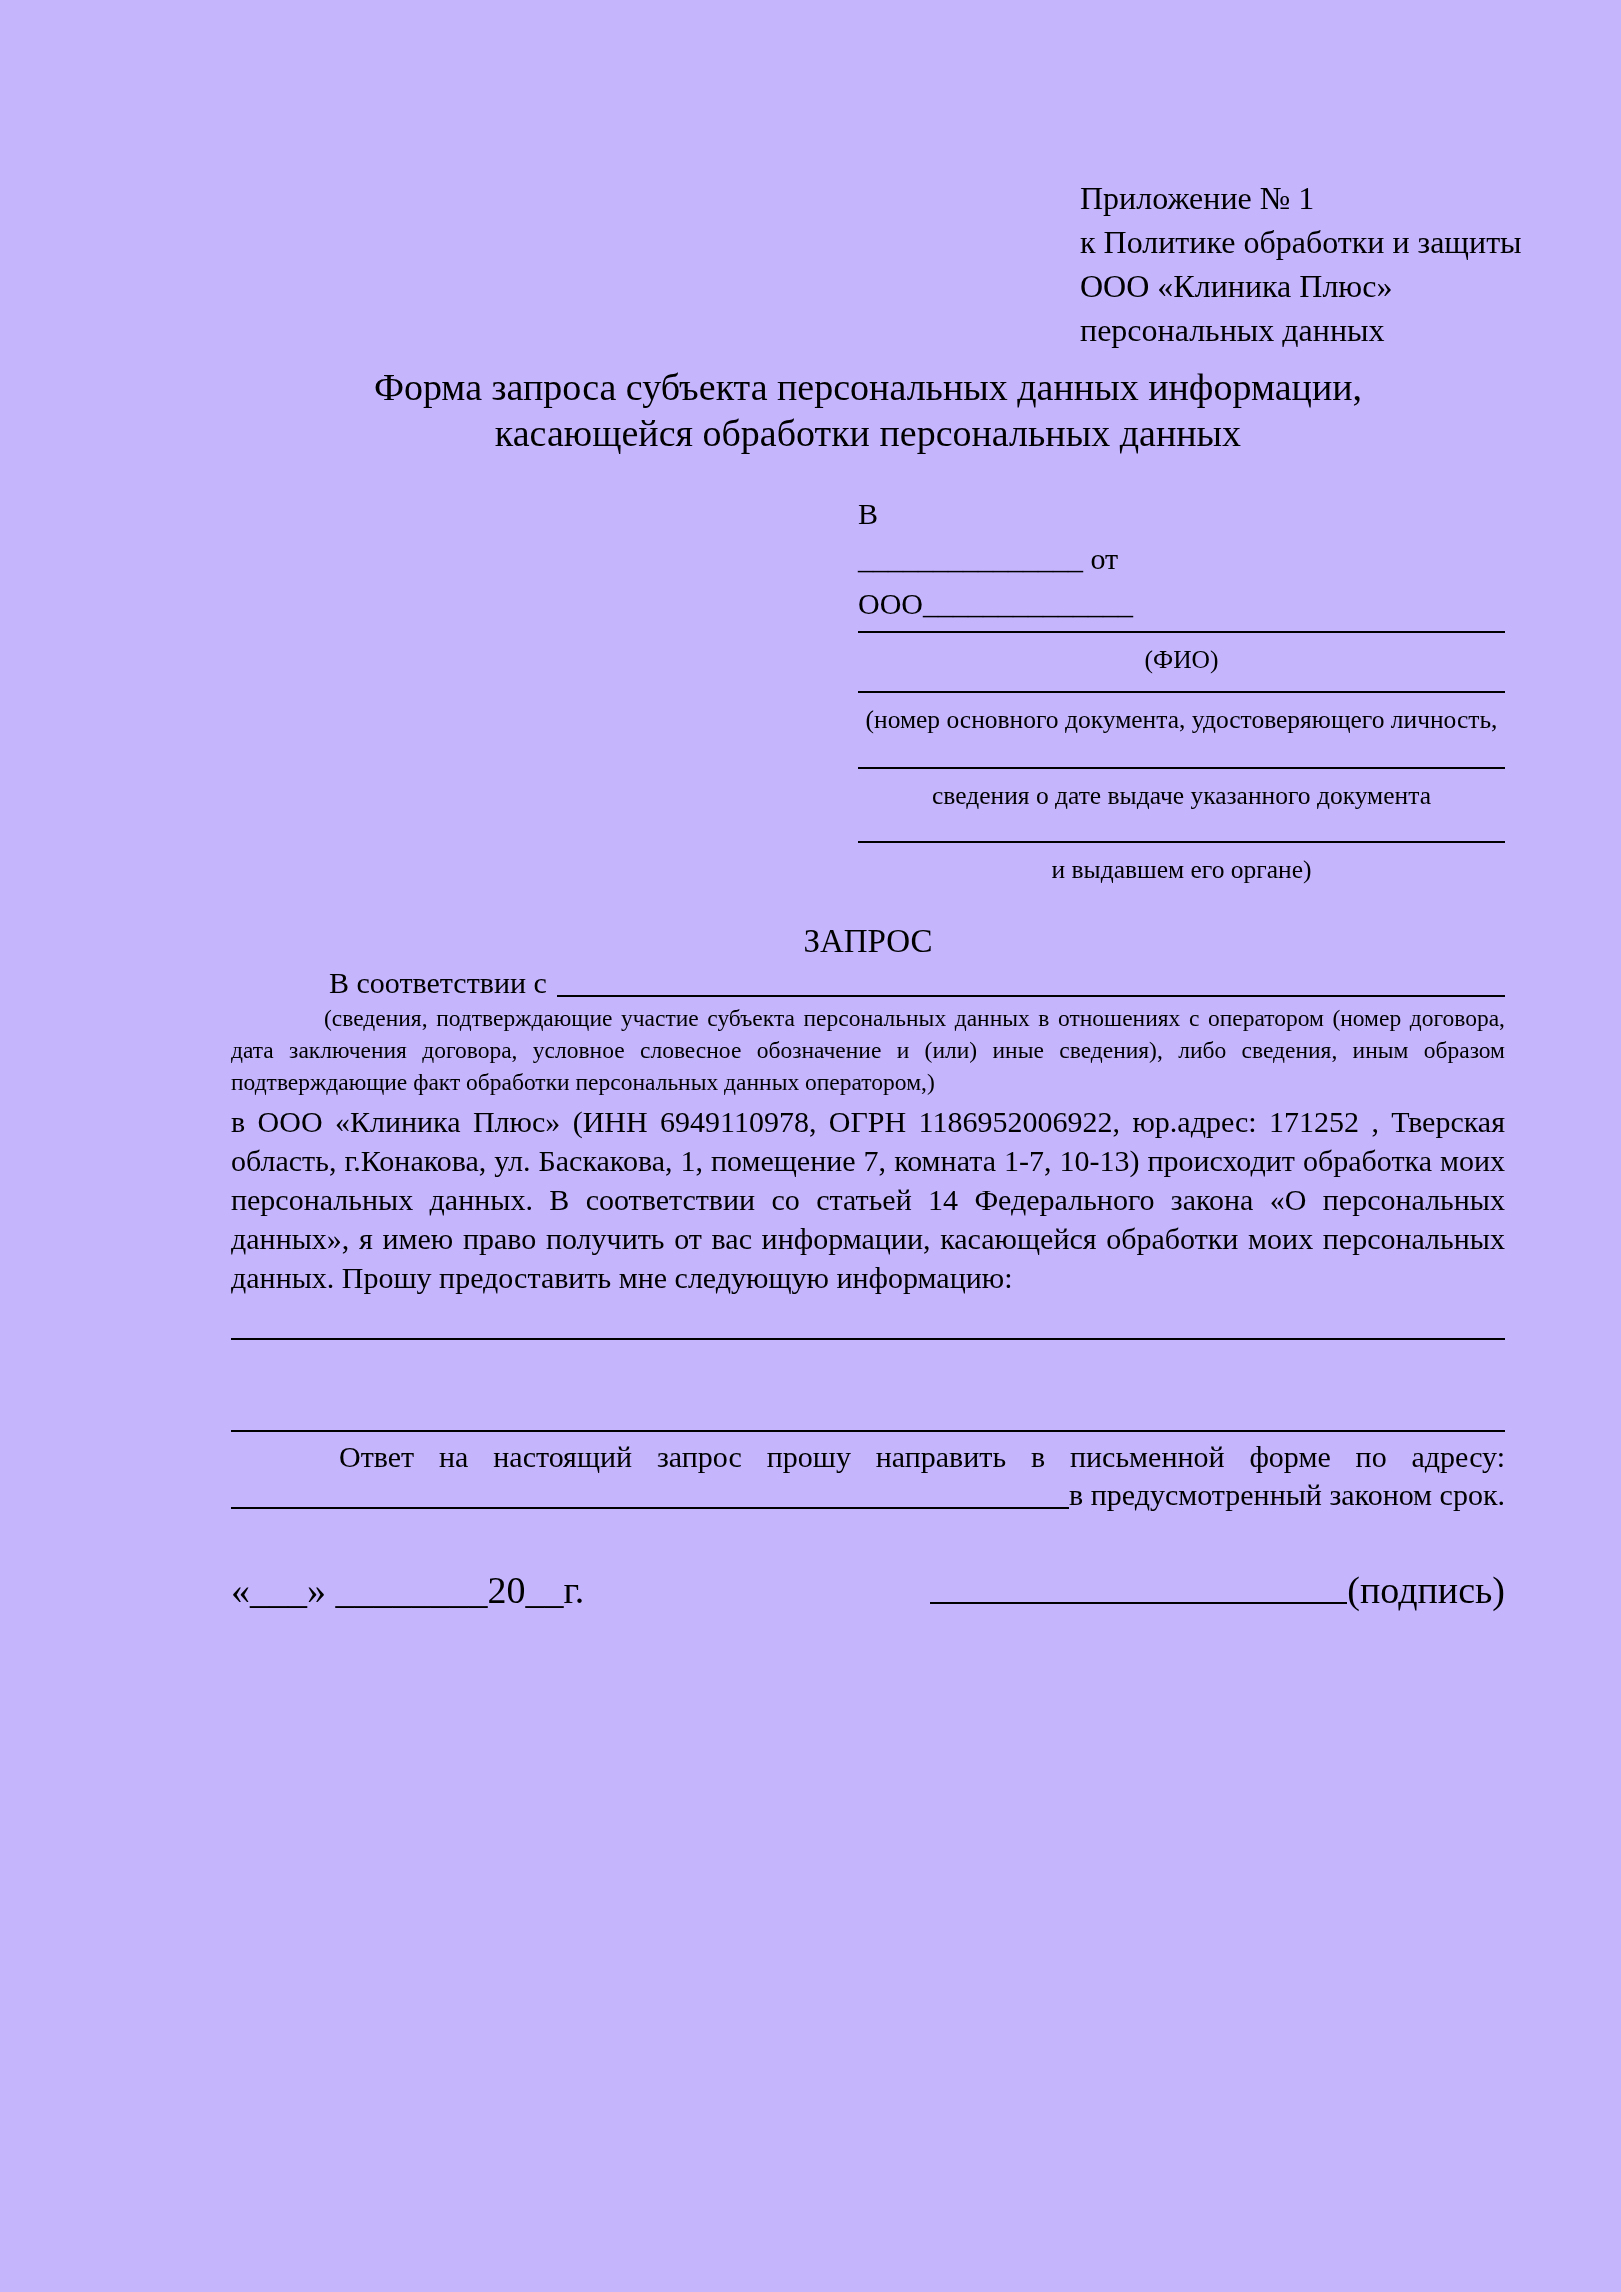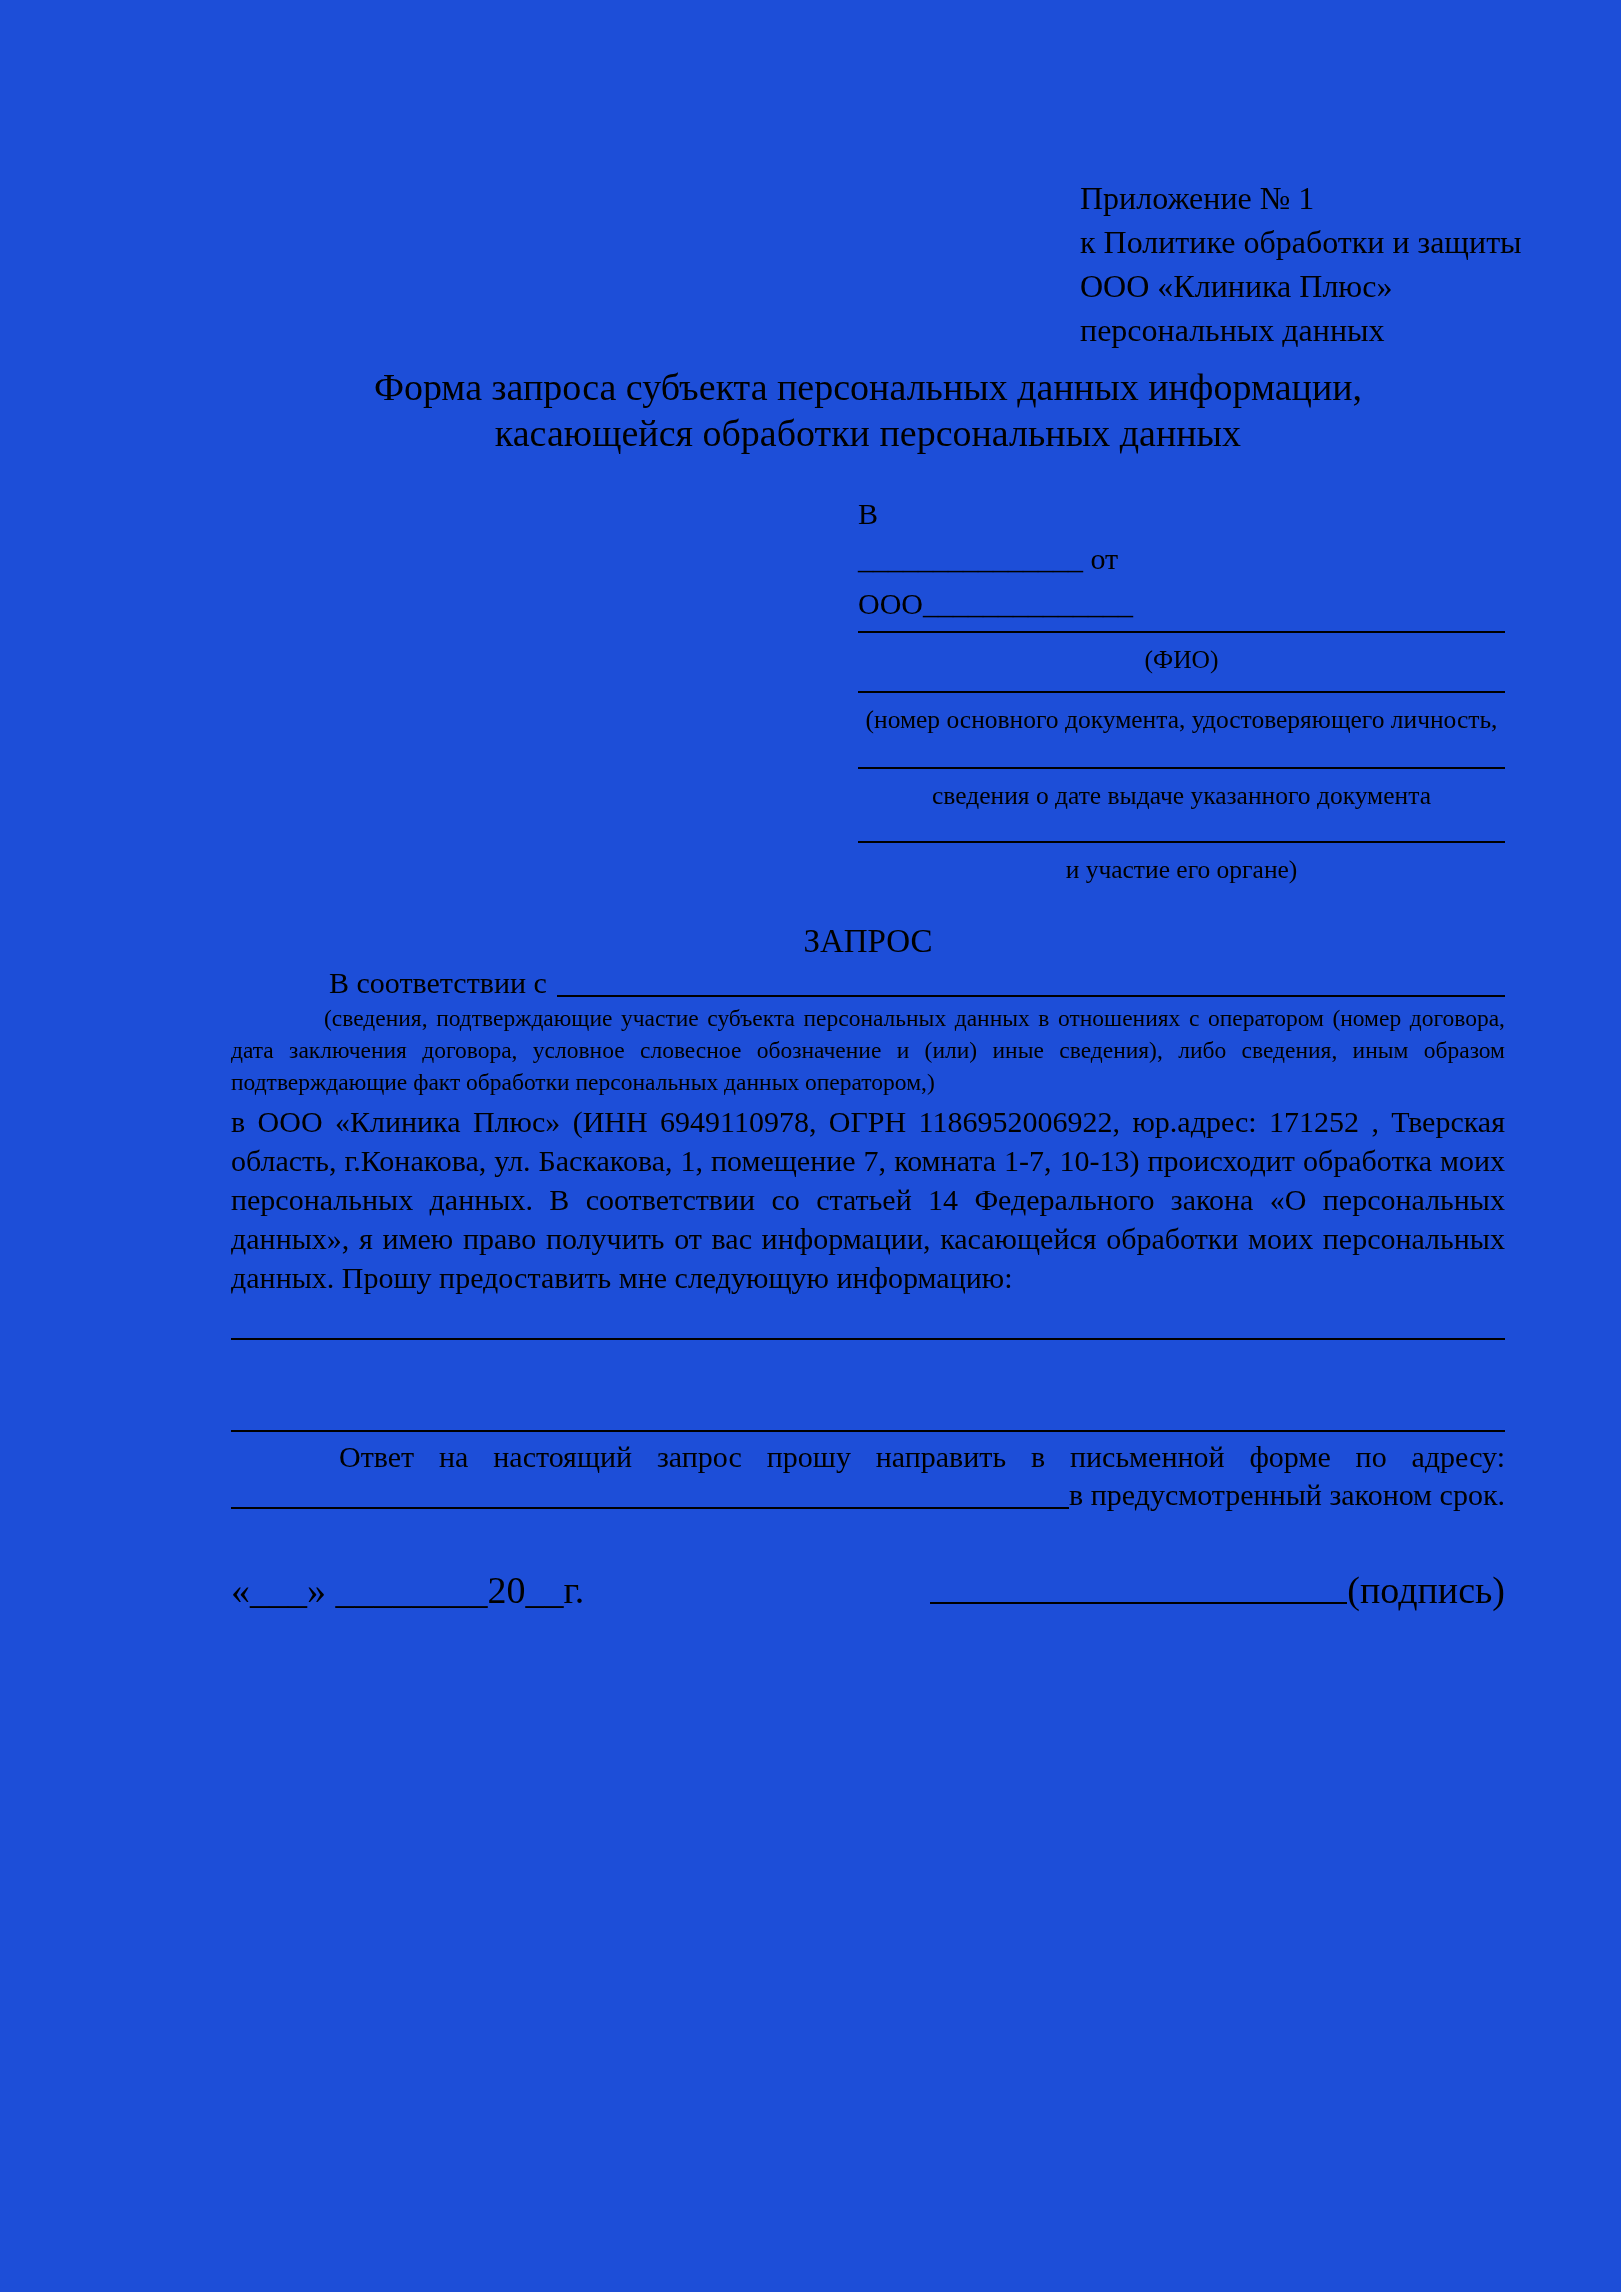--- a/index.html
+++ b/index.html
@@ -1,19 +1,19 @@
 <!DOCTYPE html>
 <html lang="ru"><head>
 <meta charset="utf-8">
 <style>
   html,body{margin:0;padding:0;background:#808080;}
   .page{
     position:relative;
     width:1621px;height:2293px;
-    background:#1d4ed8;
+    background:#c4b5fd;
     color:#000;
     font-family:"Liberation Serif","DejaVu Serif",serif;
     box-sizing:border-box;
     padding:176px 116px 0 231px; 
     overflow:hidden;
   }
   .content{width:1274px;}
 
   
   .header-block{
@@ -142,21 +142,21 @@
       <div class="write-line wl-fio"></div>
       <div class="caption">(ФИО)</div>
 
       <div class="write-line wl-doc"></div>
       <div class="caption">(номер основного документа, удостоверяющего личность,</div>
 
       <div class="write-line wl-date"></div>
       <div class="caption">сведения о дате выдаче указанного документа</div>
 
       <div class="write-line wl-organ"></div>
-      <div class="caption">и участие его органе)</div>
+      <div class="caption">и выдавшем его органе)</div>
     </div>
 
     <div class="request-heading">ЗАПРОС</div>
 
     <div class="accordance">
       <span class="prefix">В соответствии с</span>
       <span class="fill-line"></span>
     </div>
 
     <div class="smallprint">(сведения, подтверждающие участие субъекта персональных данных в отношениях с оператором (номер договора, дата заключения договора, условное словесное обозначение и (или) иные сведения), либо сведения, иным образом подтверждающие факт обработки персональных данных оператором,)</div>

